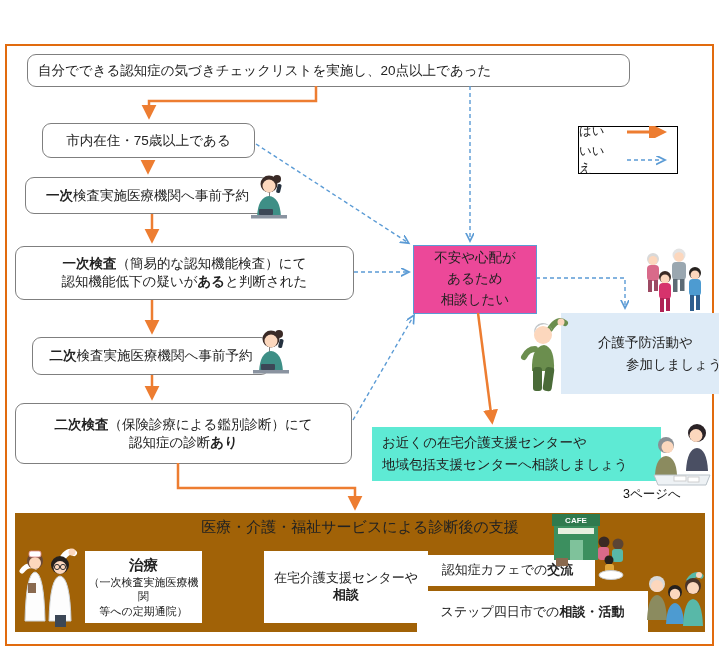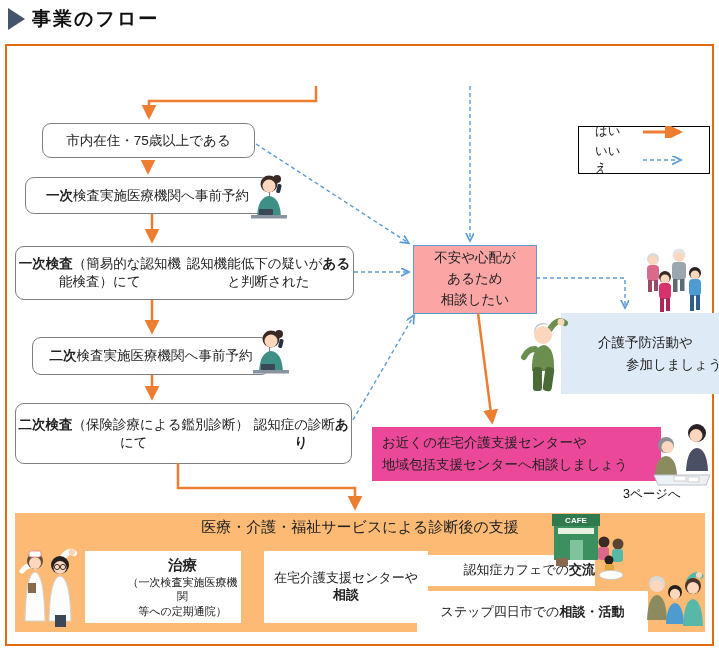--- a/index.html
+++ b/index.html
@@ -5,49 +5,48 @@
   html,body{margin:0;padding:0;background:#fff;}
   .canvas{position:relative;width:719px;height:648px;background:#fff;
     font-family:"Liberation Sans",sans-serif;color:#1a1a1a;overflow:hidden;}
   .title-row{position:absolute;left:8px;top:6px;display:flex;align-items:center;gap:7px;z-index:4;}
   .title-tri{width:0;height:0;border-left:17px solid #44546A;border-top:11px solid transparent;border-bottom:11px solid transparent;}
   .title-text{font-size:19px;font-weight:bold;letter-spacing:2px;color:#111;}
   .outer{position:absolute;left:5px;top:44px;width:705px;height:598px;border:2px solid #E16B0E;background:#fff;}
   .fbox{position:absolute;border:1.6px solid #7F7F7F;border-radius:9px;background:#fff;
     display:flex;align-items:center;justify-content:center;font-size:13.5px;line-height:1.3;
     text-align:center;z-index:3;color:#222;}
-  .fbox.col{flex-direction:row;font-family:Liberation Serif, serif;}
+  .fbox.col{flex-direction:column;font-family:Liberation Serif, serif;}
   .b{font-weight:bold;}
-  .consult{position:absolute;border:1.5px solid #5B9BD5;background:#fca5a5;display:flex;flex-direction:column;
+  .consult{position:absolute;border:1.5px solid #5B9BD5;background:#ec4899;display:flex;flex-direction:column;
     align-items:center;justify-content:center;font-size:13.5px;line-height:1.55;z-index:3;color:#222;}
   .legend{position:absolute;border:1px solid #000;background:#fff;display:flex;flex-direction:column;
-    justify-content:center;gap:3px;padding:4px 16px;font-size:12.5px;z-index:3;}
+    justify-content:center;gap:3px;padding:4px 0;font-size:12.5px;z-index:3;}
   .legend-row{display:flex;align-items:center;gap:8px;}
   .legend-label{width:38px;}
   .tint{position:absolute;display:flex;flex-direction:column;justify-content:center;z-index:2;color:#222;}
   .arrows{position:absolute;left:0;top:0;width:719px;height:648px;z-index:5;pointer-events:none;}
   .illus{position:absolute;z-index:6;}
   .pagenote{position:absolute;font-size:12.5px;z-index:3;color:#111;}
   .panel{position:absolute;left:15px;top:513px;width:690px;height:119px;z-index:2;}
   .panel-header{text-align:center;padding-top:5px;font-size:15px;color:#222;}
   .pbox{position:absolute;background:#fff;display:flex;flex-direction:column;align-items:center;
     justify-content:center;font-size:13px;line-height:1.3;text-align:center;color:#222;}
 </style>
 </head>
 <body>
 
 <div class="canvas">
 
-  <div class="title-row">
-    <div class="title-tri"></div>
-    <div class="title-text">事業のフロー</div>
-  </div>
 
   <div class="outer"></div>
 
+  <div class="fbox" style="left:27px;top:54px;width:591px;height:31px;justify-content:flex-start;padding-left:10px;">
+    <span>自分でできる認知症の気づきチェックリストを実施し、20点以上であった</span>
+  </div>
 
   <div class="fbox" style="left:42px;top:123px;width:211px;height:33px;">
     <span>市内在住・75歳以上である</span>
   </div>
 
   <div class="fbox" style="left:25px;top:177px;width:243px;height:35px;">
     <span><span class="b">一次</span><span>検査実施医療機関へ事前予約</span></span>
   </div>
 
   <div class="fbox col" style="left:15px;top:246px;width:337px;height:52px;">
@@ -94,43 +93,43 @@
       </svg>
     </div>
   </div>
 
   <div class="tint" style="left:561px;top:313px;width:161px;height:81px;background:#DEEBF7;
        font-size:13.5px;line-height:1.6;text-align:center;padding-left:8px;box-sizing:border-box;">
     <div>介護予防活動や</div>
     <div style="padding-left:10px;text-align:right;">参加しましょう</div>
   </div>
 
-  <div class="tint" style="left:372px;top:427px;width:289px;height:54px;background:#ec4899;
+  <div class="tint" style="left:372px;top:427px;width:289px;height:54px;background:#5eead4;
        font-size:13.5px;line-height:1.6;padding-left:10px;box-sizing:border-box;">
     <div>お近くの在宅介護支援センターや</div>
     <div>地域包括支援センターへ相談しましょう</div>
   </div>
 
   <div class="pagenote" style="left:623px;top:486px;">3ページへ</div>
 
-  <div class="panel" style="background:#fdba74;">
+  <div class="panel" style="background:#a16207;">
     <div class="panel-header">医療・介護・福祉サービスによる診断後の支援</div>
 
-    <div class="pbox" style="left:70px;top:38px;width:117px;height:72px;padding-left:39px;">
+    <div class="pbox" style="left:70px;top:38px;width:117px;height:72px;">
       <div class="b" style="font-size:14.5px;">治療</div>
       <div style="font-size:11px;">（一次検査実施医療機関</div>
       <div style="font-size:11px;">等への定期通院）</div>
     </div>
 
     <div class="pbox" style="left:225px;top:38px;width:164px;height:72px;margin-left:24px;">
       <div>在宅介護支援センターや</div>
       <div class="b">相談</div>
     </div>
 
-    <div class="pbox" style="left:405px;top:42px;width:175px;height:31px;flex-direction:row;justify-content:flex-end;">
+    <div class="pbox" style="left:405px;top:42px;width:175px;height:31px;flex-direction:row;">
       <span><span>認知症カフェでの</span><span class="b">交流</span></span>
     </div>
 
     <div class="pbox" style="left:402px;top:78px;width:231px;height:42px;flex-direction:row;">
       <span><span>ステップ四日市での</span><span class="b">相談・活動</span></span>
     </div>
   </div>
 
   <svg class="illus" style="left:251px;top:173px;" width="36" height="46" viewBox="0 0 36 46">
     <circle cx="18" cy="11" r="8.5" fill="#3a2a26"></circle>

